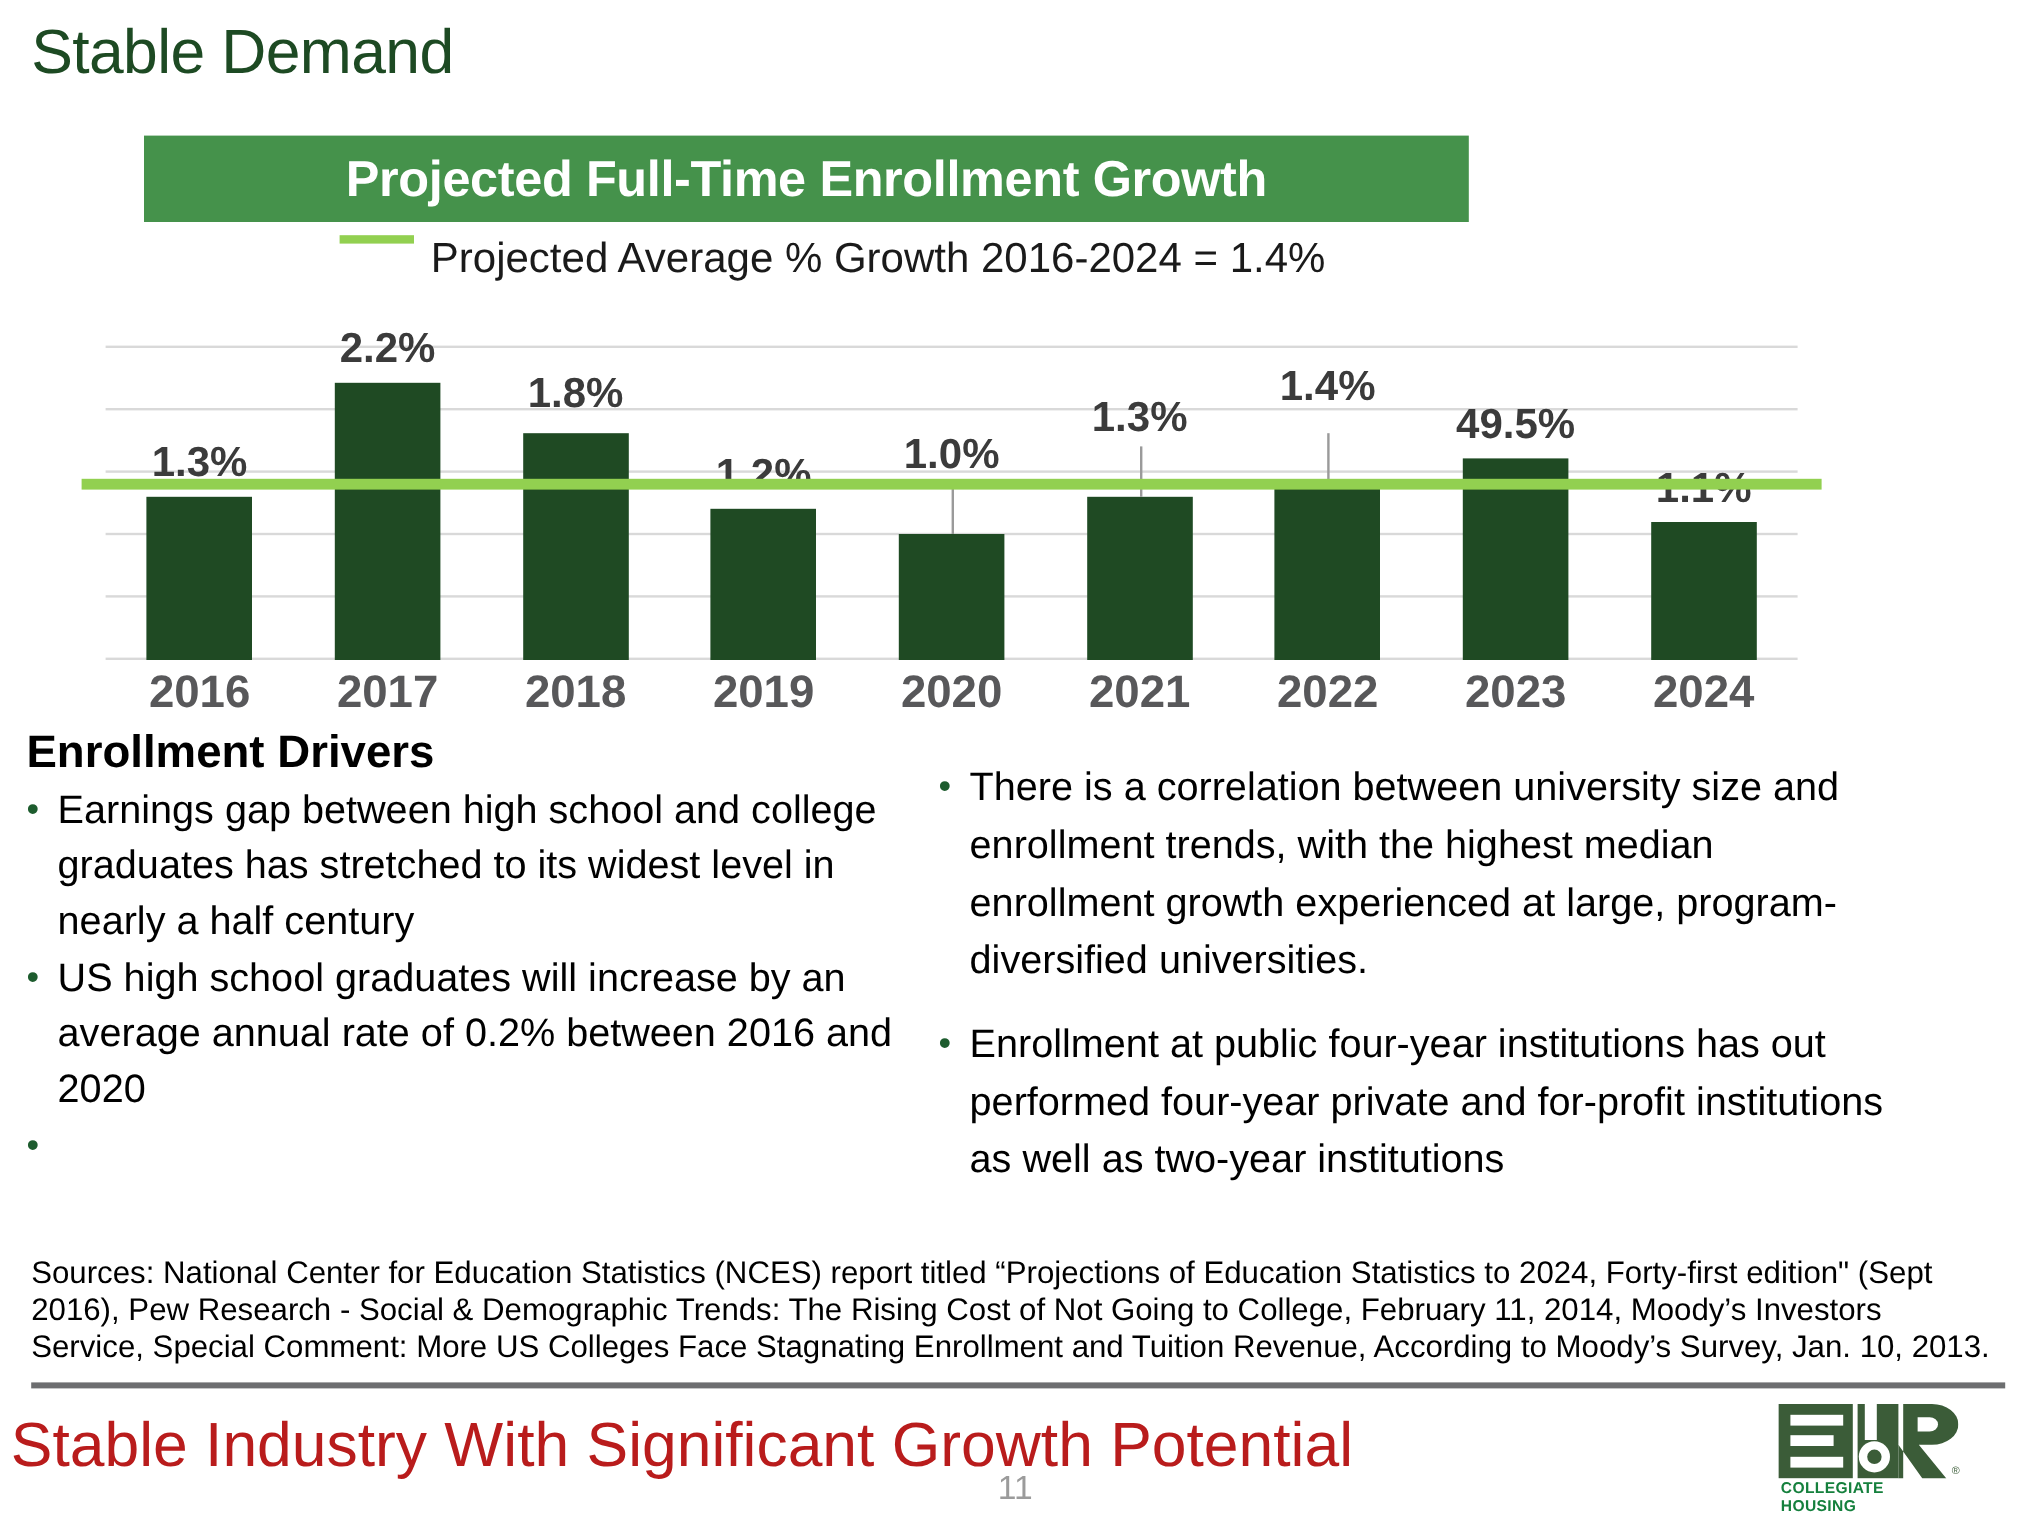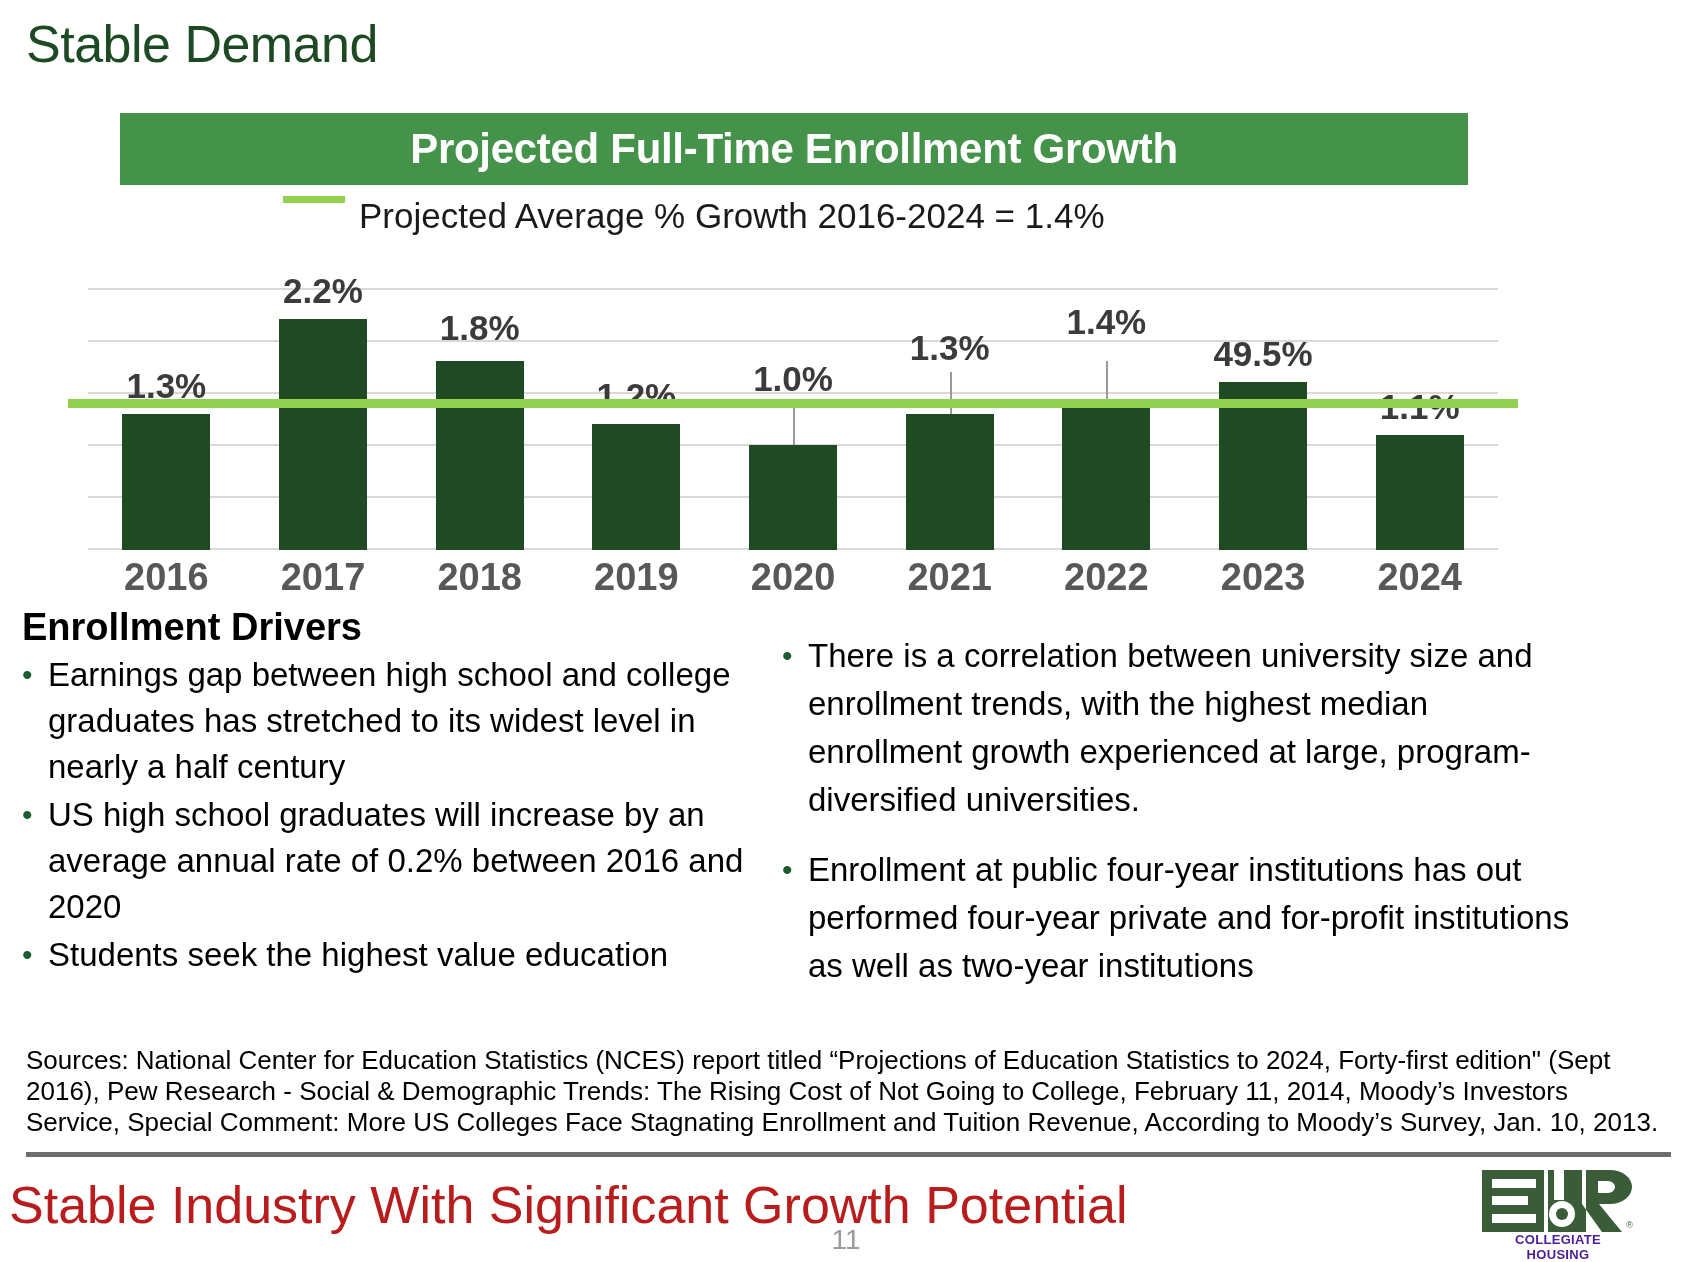--- a/index.html
+++ b/index.html
@@ -24,21 +24,21 @@
     color: #1d4a23;
     letter-spacing: -0.5px;
     white-space: nowrap;
   }
 
   
   .banner {
     position: absolute;
     left: 120px;
     top: 113px;
-    width: 1348px;
+    width: 1104px;
     height: 72px;
     background: #45924b;
     display: flex;
     align-items: center;
     justify-content: center;
   }
   .banner-text {
     color: #ffffff;
     font-size: 42px;
     font-weight: bold;
@@ -237,24 +237,24 @@
   .logo-mark {
     position: relative;
     width: 150px;
     height: 62px;
   }
   .logo-tag {
     position: absolute;
     left: 2px;
     top: 62px;
     width: 148px;
-    text-align: center;
+    text-align: left;
     font-size: 13px;
     font-weight: bold;
-    color: #4c1d95;
+    color: #15803d;
     letter-spacing: 0.3px;
   }
   .logo-reg {
     position: absolute;
     right: -1px;
     bottom: 2px;
     font-size: 9px;
     color: #3b5c38;
   }
 </style>
@@ -343,21 +343,20 @@
     <div class="bullet-row">
       <span class="bullet-dot">•</span>
       <span class="bullet-text">Earnings gap between high school and college graduates has stretched to its widest level in nearly a half century</span>
     </div>
     <div class="bullet-row">
       <span class="bullet-dot">•</span>
       <span class="bullet-text">US high school graduates will increase by an average annual rate of 0.2% between 2016 and 2020</span>
     </div>
     <div class="bullet-row">
       <span class="bullet-dot">•</span>
-      <span class="bullet-text">Students seek the highest value education</span>
     </div>
   </div>
 <div class="col-right" id="col-right">
     <div class="bullet-row">
       <span class="bullet-dot">•</span>
       <span class="bullet-text">There is a correlation between university size and enrollment trends, with the highest median enrollment growth experienced at large, program-diversified universities.</span>
     </div>
     <div class="bullet-row">
       <span class="bullet-dot">•</span>
       <span class="bullet-text">Enrollment at public four-year institutions has out performed four-year private and for-profit institutions as well as two-year institutions</span>

